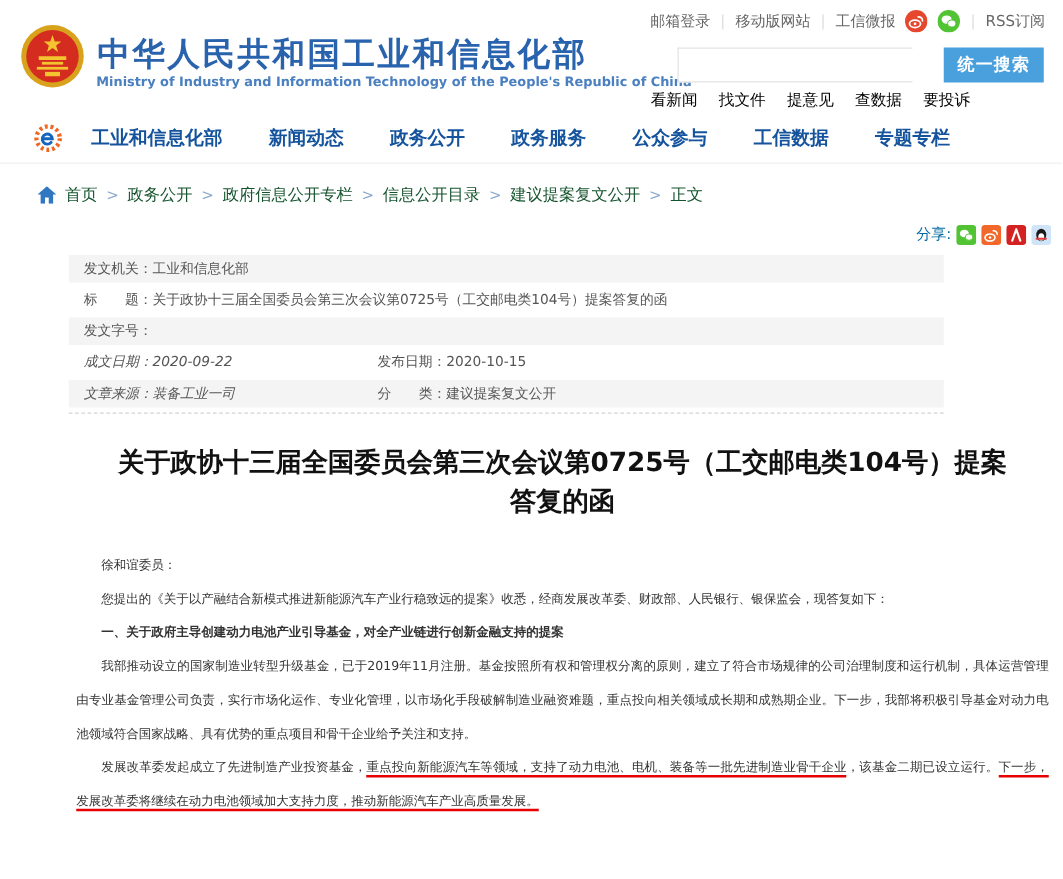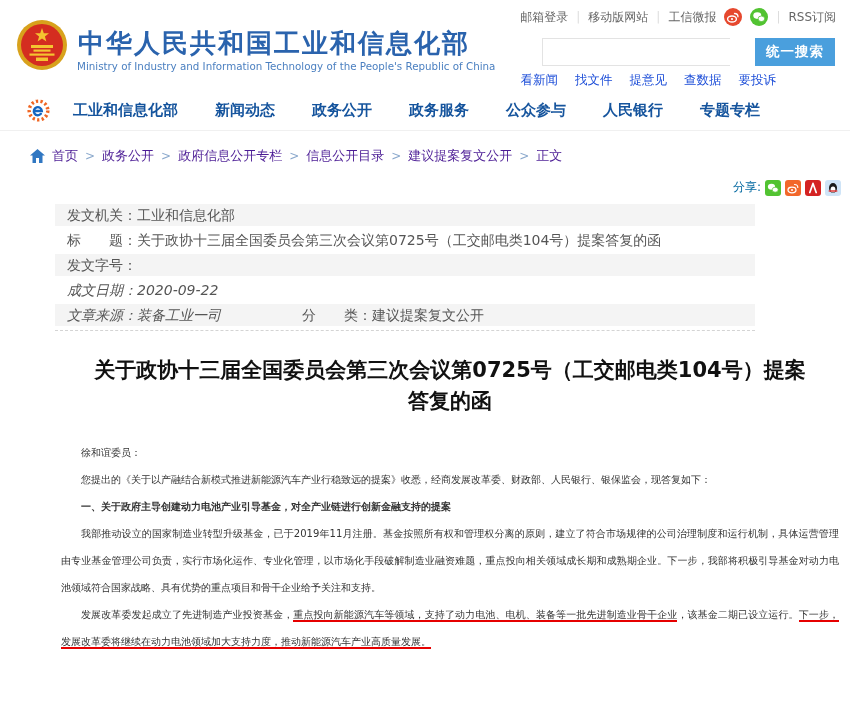--- a/index.html
+++ b/index.html
@@ -8,55 +8,55 @@
     font-family:"DejaVu Sans","Liberation Sans",sans-serif;
     -webkit-font-smoothing:antialiased;
   }
   a{text-decoration:none;cursor:pointer;}
 
   
   .header{position:relative;height:90px;background:#fff;}
   .emblem{position:absolute;left:16px;top:19px;width:52px;height:52px;}
   .site-title{position:absolute;left:78px;top:26px;font-size:26px;font-weight:bold;
     color:#2a63ad;letter-spacing:2px;white-space:nowrap;}
-  .site-sub{position:absolute;left:77px;top:60px;font-size:10.3px;color:#4a7fc0;white-space:nowrap;}
+  .site-sub{position:absolute;left:77px;top:60px;font-size:10.3px;color:#4a7fc0;white-space:nowrap;font-weight:bold;}
   .topbar{position:absolute;right:14px;top:8px;font-size:12px;color:#666;
     display:flex;align-items:center;gap:8px;}
   .topbar a{color:#666;text-align:center;}
   .topbar .sep{color:#ddd;}
   .mini-icon{width:18px;height:18px;display:inline-block;vertical-align:middle;}
   .searchrow{position:absolute;right:15px;top:38px;display:flex;align-items:center;gap:25px;}
   .search-input{width:188px;height:28px;border:1px solid #e3e3e3;border-right:none;
     outline:none;padding:0 8px;font-size:13px;box-sizing:border-box;}
   .search-btn{width:80px;height:28px;background:#4a9fdd;color:#fff;border:none;
     font-size:13.5px;font-weight:bold;cursor:pointer;letter-spacing:1px;font-family:inherit;}
   .quicklinks{position:absolute;right:74px;top:72px;display:flex;gap:17px;
     font-size:12.5px;color:#999;white-space:nowrap;}
-  .quicklinks a{color:#1d4ed8;}
+  .quicklinks a{color:#000000;}
 
   
   .nav{height:40px;display:flex;align-items:center;background:#fff;
     border-bottom:1px solid #f0f0f0;padding-left:26px;}
   .gear{width:25px;height:25px;margin-right:22px;}
   .nav-item{font-size:15px;font-weight:bold;color:#15549d;margin-right:37px;white-space:nowrap;}
 
   
   .crumbs{padding:16px 0 10px 30px;font-size:13px;color:#3077c2;
     display:flex;align-items:center;gap:7px;white-space:nowrap;}
-  .crumbs a{color:#4c1d95;}
+  .crumbs a{color:#14532d;}
   .crumbs .csep{color:#8aa8cc;font-size:12px;}
   .home-ic{width:15px;height:14px;}
 
   
   .content{width:790px;margin-left:55px;}
   .share-row{display:flex;justify-content:flex-end;align-items:center;gap:4px;
     font-size:12px;color:#0369a1;padding-right:4px;margin-top:4px;}
   .share-ic{width:16px;height:16px;display:inline-block;}
 
-  .meta{width:700px;margin-top:8px;font-size:14px;color:#555;}
+  .meta{width:700px;margin-top:8px;font-size:11px;color:#555;}
   .meta-row{line-height:20px;padding:1px 0 1px 12px;margin-bottom:3px;display:flex;}
   .meta-row.gray{background:#f4f4f4;}
   .meta-cell{display:flex;}
   .meta-cell.c1{width:235px;flex:none;font-style:italic;}
   .meta-label{color:#555;}
   .meta-value{color:#555;}
   .meta-dash{border-bottom:1px dashed #d4d4d4;margin-top:4px;width:700px;}
 
   .doc-title{width:720px;margin:24px auto 0 auto;text-align:center;
     font-size:21px;font-weight:bold;color:#111;line-height:31px;}
@@ -122,21 +122,21 @@
   <svg class="gear" viewBox="0 0 26 26">
     <circle cx="13" cy="13" r="9" fill="none" stroke="#f06522" stroke-width="5" stroke-dasharray="2.2 2.2"></circle>
     <circle cx="13" cy="13" r="8" fill="#fff"></circle>
     <path d="M8.5 13.5 h8 a4.2 4.2 0 1 0-1 3" fill="none" stroke="#1565c0" stroke-width="2.4" stroke-linecap="round"></path>
   </svg>
   <a class="nav-item">工业和信息化部</a>
   <a class="nav-item">新闻动态</a>
   <a class="nav-item">政务公开</a>
   <a class="nav-item">政务服务</a>
   <a class="nav-item">公众参与</a>
-  <a class="nav-item">人民银行</a>
+  <a class="nav-item">工信数据</a>
   <a class="nav-item">专题专栏</a>
 </div>
 
 <div class="crumbs">
   <svg class="home-ic" viewBox="0 0 15 14">
     <path d="M7.5 0 L15 6.5 H12.5 V14 H9 V9 H6 V14 H2.5 V6.5 H0 Z" fill="#3077c2"></path>
   </svg>
   <a>首页</a>
   <span class="csep">&gt;</span>
   <a>政务公开</a>
@@ -192,20 +192,24 @@
     </div>
     <div class="meta-row gray">
       <span class="meta-cell">
           <span class="meta-label">发文字号：</span>
         </span>
     </div>
     <div class="meta-row">
       <span class="meta-cell c1">
           <span class="meta-label">成文日期：</span>
           <span class="meta-value">2020-09-22</span>
+        </span>
+      <span class="meta-cell">
+          <span class="meta-label">发布日期：</span>
+          <span class="meta-value">2020-10-15</span>
         </span>
     </div>
     <div class="meta-row gray">
       <span class="meta-cell c1">
           <span class="meta-label">文章来源：</span>
           <span class="meta-value">装备工业一司</span>
         </span>
       <span class="meta-cell">
           <span class="meta-label">分　　类：</span>
           <span class="meta-value">建议提案复文公开</span>

